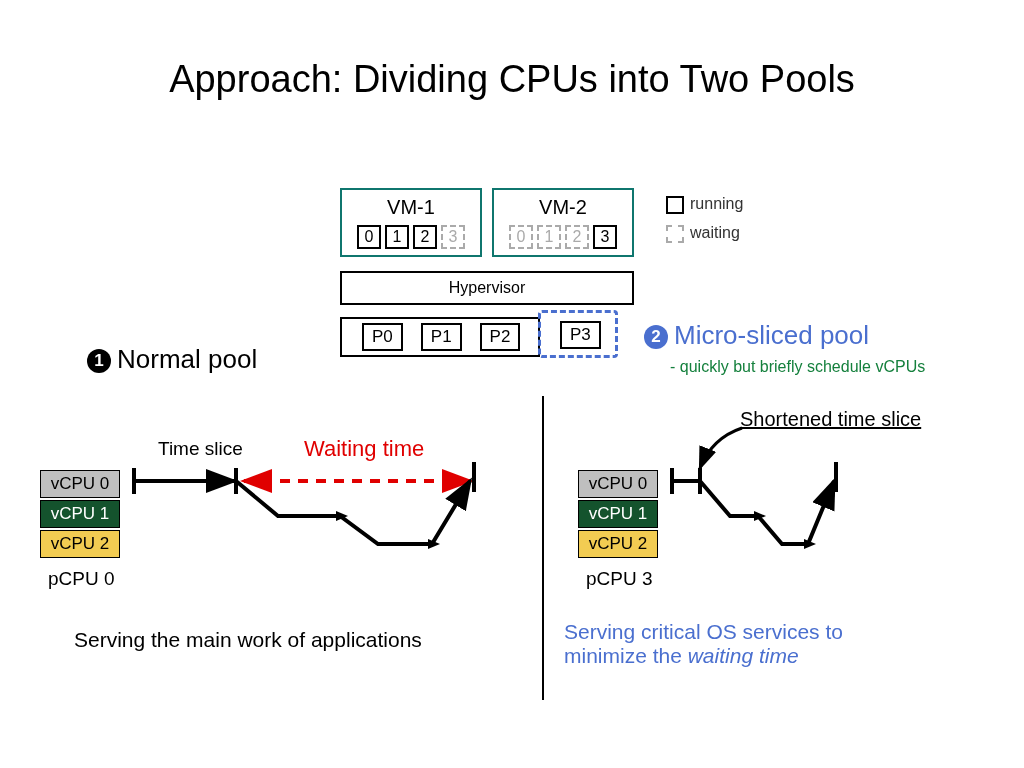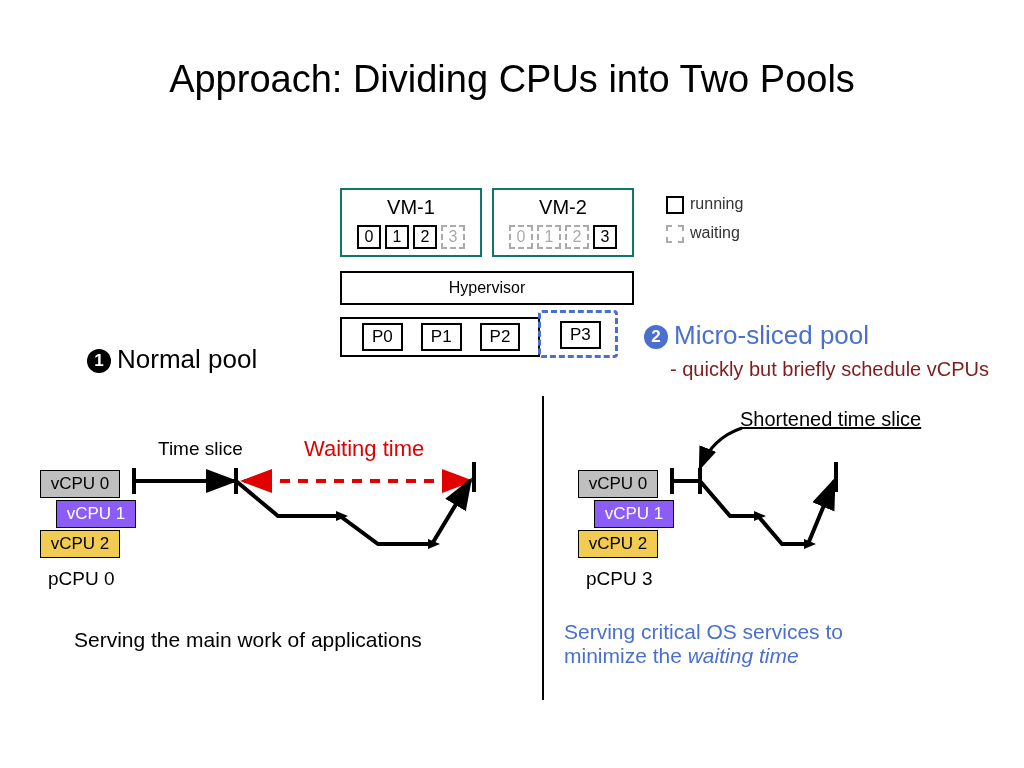--- a/index.html
+++ b/index.html
@@ -83,22 +83,22 @@
     position: absolute;
     font-size: 26px;
   }
   .label-micro {
     position: absolute;
     font-size: 26px;
     color: #4a6fcf;
   }
   .label-micro-sub {
     position: absolute;
-    font-size: 20px;
-    color: #7f1d1d;
+    font-size: 16px;
+    color: #15803d;
   }
   .circnum {
     display: inline-block;
     width: 24px; height: 24px;
     border-radius: 50%;
     text-align: center;
     line-height: 24px;
     font-size: 17px;
     font-weight: bold;
     vertical-align: middle;
@@ -110,21 +110,21 @@
   
   .vcpu-block {
     position: absolute;
     border: 1px solid #000;
     font-size: 17px;
     text-align: center;
     padding: 3px 0;
     width: 80px;
   }
   .c-gray { background: #bfbfbf; }
-  .c-blue { background: #8b5cf6; color: #fff; margin-left: 16px; }
+  .c-blue { background: #14532d; color: #fff; }
   .c-yellow { background: #f2cc52; }
   .pcpu-label { position: absolute; font-size: 19px; }
   .small-label { position: absolute; font-size: 19px; }
   .red-label { position: absolute; font-size: 22px; color: #e00000; }
   .under-label { position: absolute; font-size: 20px; text-decoration: underline; }
   .caption { position: absolute; font-size: 21px; }
   .caption.blue { color: #4a6fcf; }
   .caption .ital { font-style: italic; }
 
   .divider {

